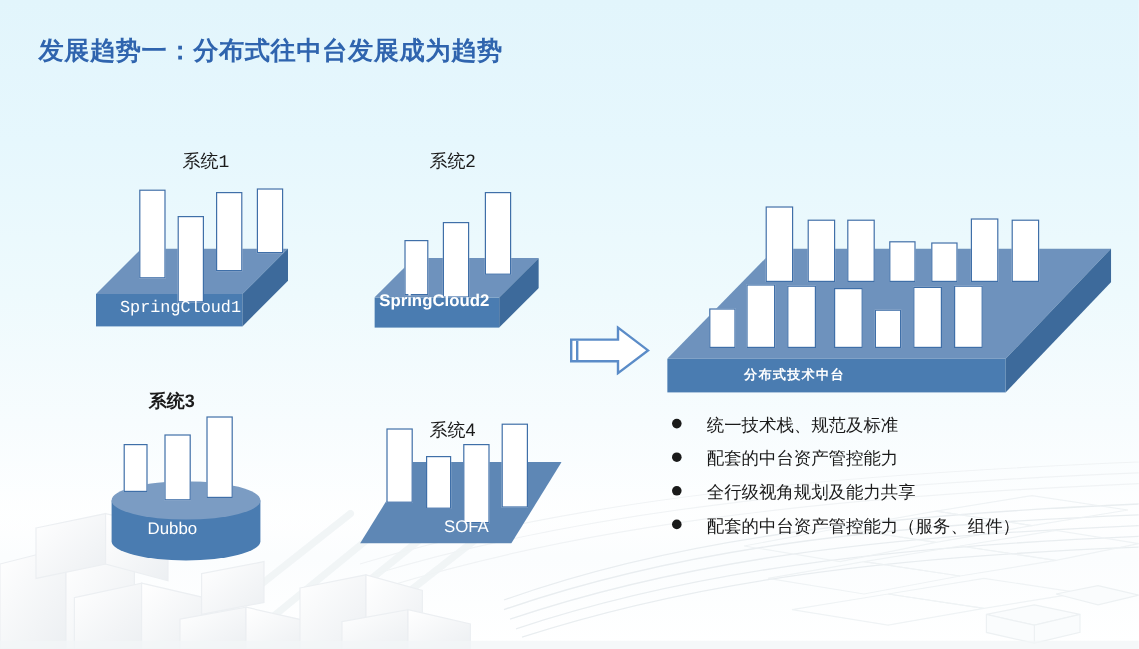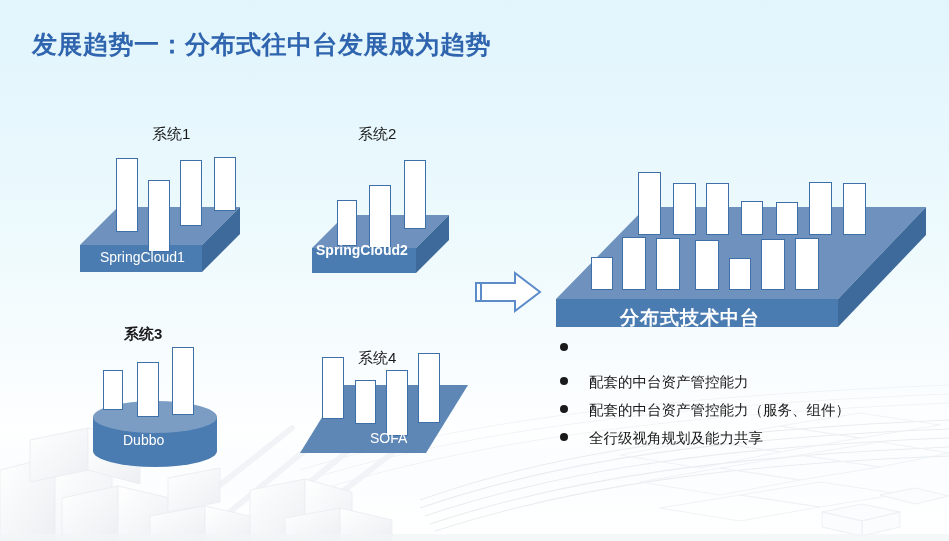--- a/index.html
+++ b/index.html
@@ -28,21 +28,21 @@
     left: 0; top: 0;
     width: 949px; height: 541px;
     pointer-events: none;
   }
 
   
   #slide-title {
     position: absolute;
     left: 32px;
     top: 28px;
-    font-size: 25px;
+    font-size: 21px;
     font-weight: bold;
     color: #2f64ae;
     letter-spacing: 0.5px;
     white-space: nowrap;
   }
 
   
   .sys-label {
     position: absolute;
     font-size: 15px;
@@ -67,21 +67,21 @@
 
   
   .slab { position: absolute; }
   .slab svg { display: block; }
 
   
   #central-name {
     position: absolute;
     left: 620px;
     top: 305px;
-    font-size: 19px;
+    font-size: 11px;
     font-weight: bold;
     color: #ffffff;
     letter-spacing: 1px;
     white-space: nowrap;
   }
 
   
   #bullet-list {
     position: absolute;
     left: 560px;
@@ -186,21 +186,21 @@
     <polygon points="862,521 862,536 900,527 900,512"></polygon>
     <polygon points="822,512 822,527 862,536 862,521"></polygon>
     <polygon points="880,495 915,488 949,496 915,504"></polygon>
   </g>
 
   <rect x="0" y="534" width="949" height="7" fill="#f2f5f7" opacity="0.75"></rect>
 </svg>
 
 <div id="slide-title">发展趋势一：分布式往中台发展成为趋势</div>
 
-<div class="group" style="left:80px; top:125px; width:200px; height:150px;">
+<div class="group" style="left:80px; top:125px; width:200px; height:150px;font-family:Liberation Mono, monospace;">
 
   <div class="sys-label" style="left:72px; top:0px;">系统1</div>
 
   <div class="slab" style="left:0px; top:82px;">
     <svg width="160" height="68" viewBox="0 0 160 68" xmlns="http://www.w3.org/2000/svg">
 
       <polygon points="38,0 160,0 122,38 0,38" fill="#6e92bd"></polygon>
 
       <rect x="0" y="38" width="122" height="27" fill="#4a7cb1"></rect>
 
@@ -309,31 +309,32 @@
   <div class="bar" style="left:205px; top:74px; width:24px; height:51px;"></div>
   <div class="bar" style="left:239px; top:73px; width:24px; height:52px;"></div>
 </div>
 
 <div id="central-name">分布式技术中台</div>
 
 <div id="bullet-list">
 
   <div class="bullet-row">
     <span class="bullet-dot"></span>
+    <span class="bullet-text">统一技术栈、规范及标准</span>
   </div>
 
   <div class="bullet-row">
     <span class="bullet-dot"></span>
     <span class="bullet-text">配套的中台资产管控能力</span>
   </div>
 
   <div class="bullet-row">
     <span class="bullet-dot"></span>
-    <span class="bullet-text">配套的中台资产管控能力（服务、组件）</span>
+    <span class="bullet-text">全行级视角规划及能力共享</span>
   </div>
 
   <div class="bullet-row">
     <span class="bullet-dot"></span>
-    <span class="bullet-text">全行级视角规划及能力共享</span>
+    <span class="bullet-text">配套的中台资产管控能力（服务、组件）</span>
   </div>
 
 
 </div>
 
 </body></html>

